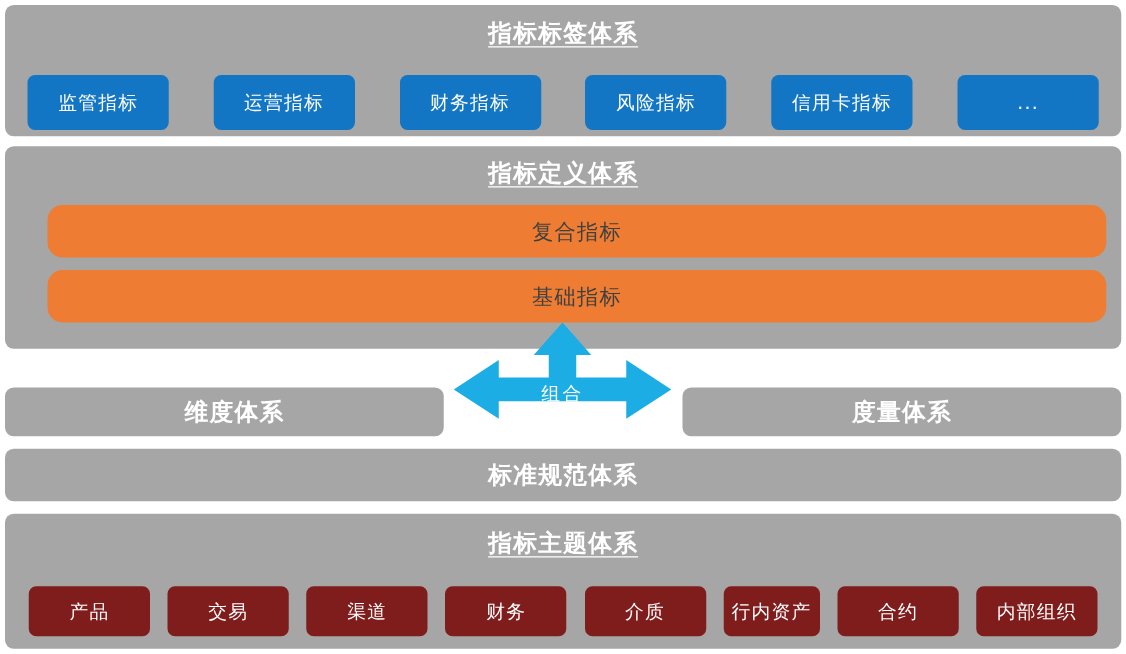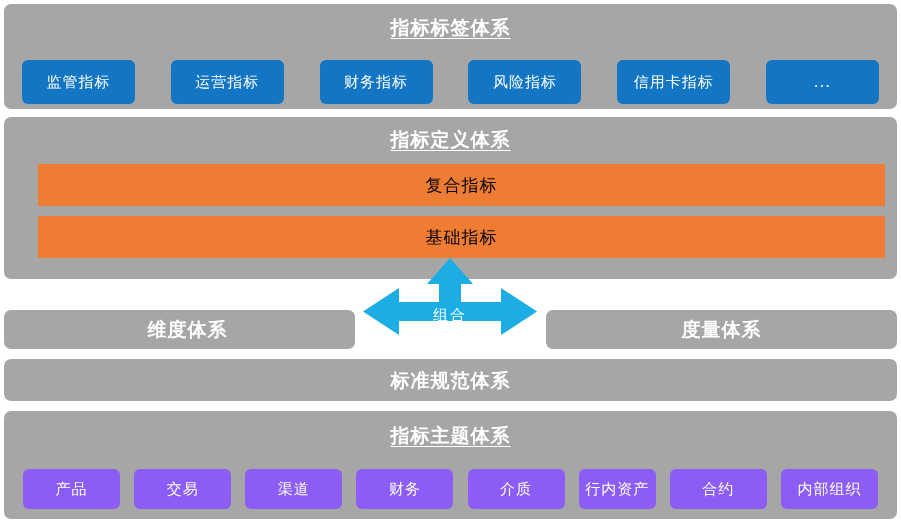--- a/index.html
+++ b/index.html
@@ -53,31 +53,31 @@
     border-radius: 6px;
     color: #ffffff;
     font-size: 15px;
     font-weight: normal;
     letter-spacing: 1px;
     text-align: center;
     white-space: nowrap;
   }
 
   .pill-blue { background: #1376c5; }
-  .pill-green { background: #8b5cf6; }
+  .pill-green { background: #7f1d1d; }
 
   
   .bar-orange {
     position: absolute;
     background: #ee7d33;
-    border-radius: 0;
+    border-radius: 12px;
     display: flex;
     align-items: center;
     justify-content: center;
-    color: #000000;
+    color: #404040;
     font-size: 17px;
     letter-spacing: 1px;
   }
 
   
   .arrow-wrap {
     position: absolute;
     left: 361px;
     top: 258px;
     width: 178px;

